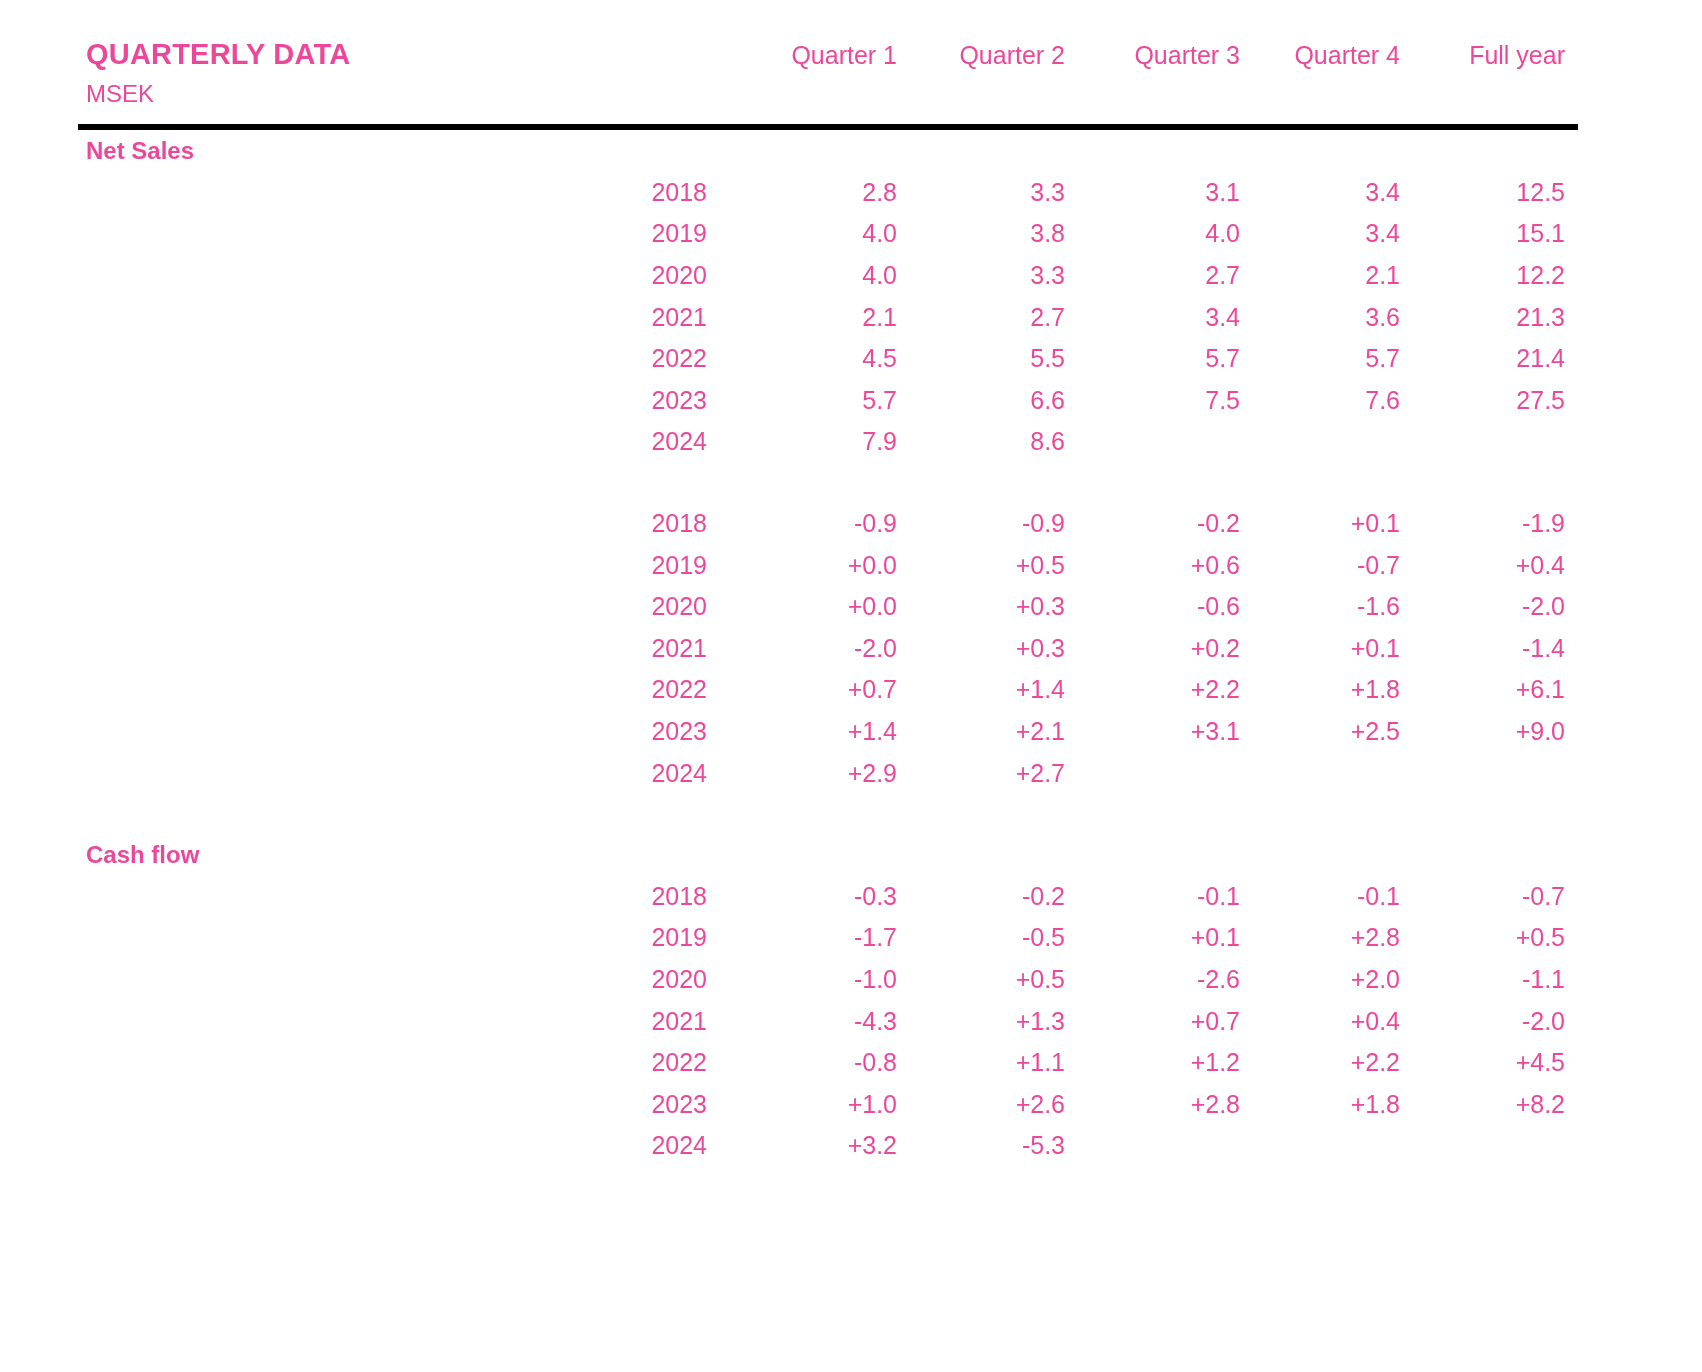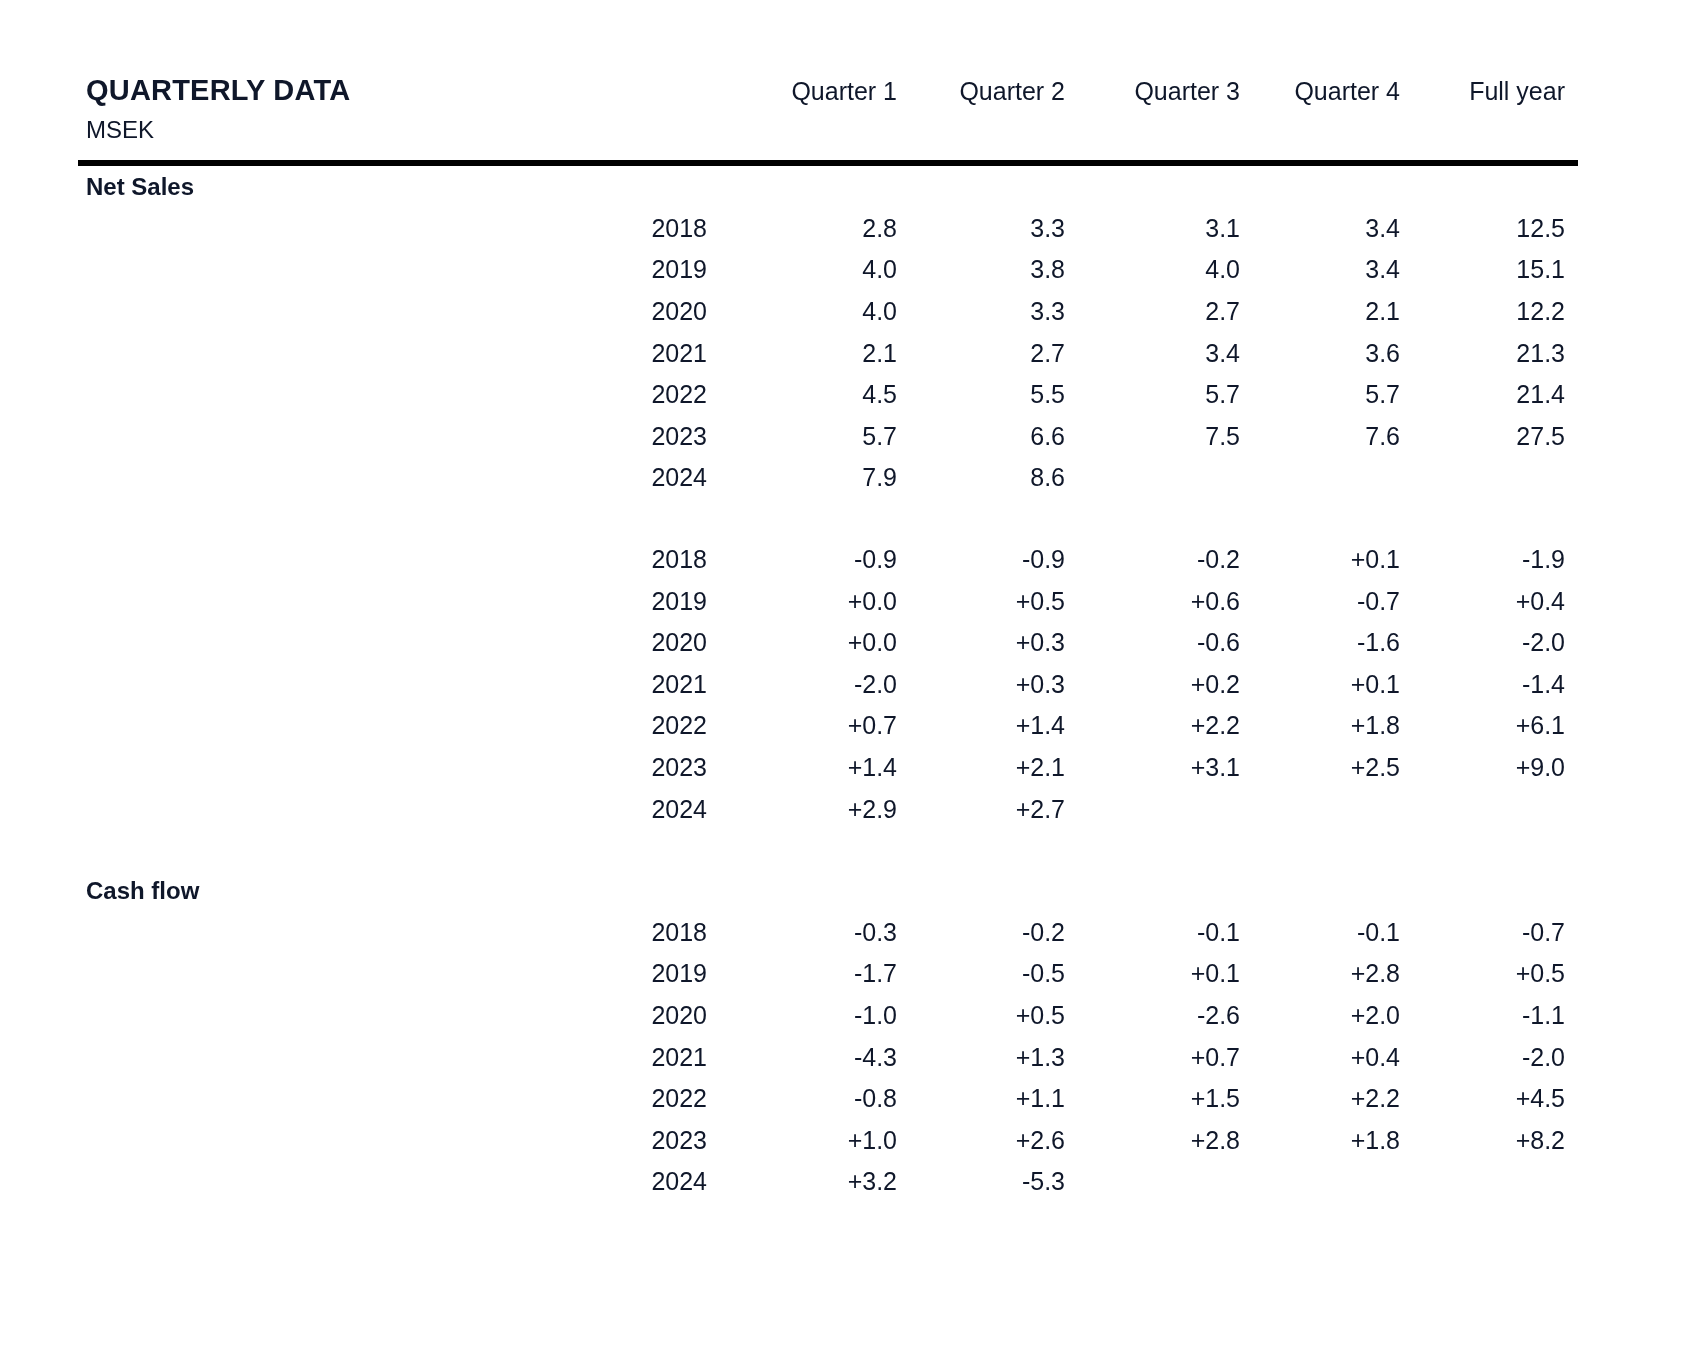--- a/index.html
+++ b/index.html
@@ -1,23 +1,23 @@
 <!DOCTYPE html>
 <html><head>
 <meta charset="utf-8">
 <style>
   html, body { margin: 0; padding: 0; background: #ffffff; }
   .page {
     position: relative;
     width: 1702px;
     height: 1372px;
     box-sizing: border-box;
-    padding: 72px 137px 0 86px;
+    padding: 36px 137px 0 86px;
     background: #ffffff;
-    color: #0f172a;
+    color: #ec4899;
     font-family: "Liberation Sans", sans-serif;
     overflow: hidden;
   }
   .row, .header-row {
     display: grid;
     grid-template-columns: 1fr 100px 190px 168px 175px 160px 165px;
   }
   .header-row { align-items: end; }
   .cell { overflow: hidden; white-space: nowrap; }
   .num { text-align: right; }
@@ -267,21 +267,21 @@
     <div class="cell num value-cell">+0.7</div>
     <div class="cell num value-cell">+0.4</div>
     <div class="cell num value-cell">-2.0</div>
   </div>
 
   <div class="row data-row">
     <div class="cell"></div>
     <div class="cell num year-cell">2022</div>
     <div class="cell num value-cell">-0.8</div>
     <div class="cell num value-cell">+1.1</div>
-    <div class="cell num value-cell">+1.5</div>
+    <div class="cell num value-cell">+1.2</div>
     <div class="cell num value-cell">+2.2</div>
     <div class="cell num value-cell">+4.5</div>
   </div>
 
   <div class="row data-row">
     <div class="cell"></div>
     <div class="cell num year-cell">2023</div>
     <div class="cell num value-cell">+1.0</div>
     <div class="cell num value-cell">+2.6</div>
     <div class="cell num value-cell">+2.8</div>

